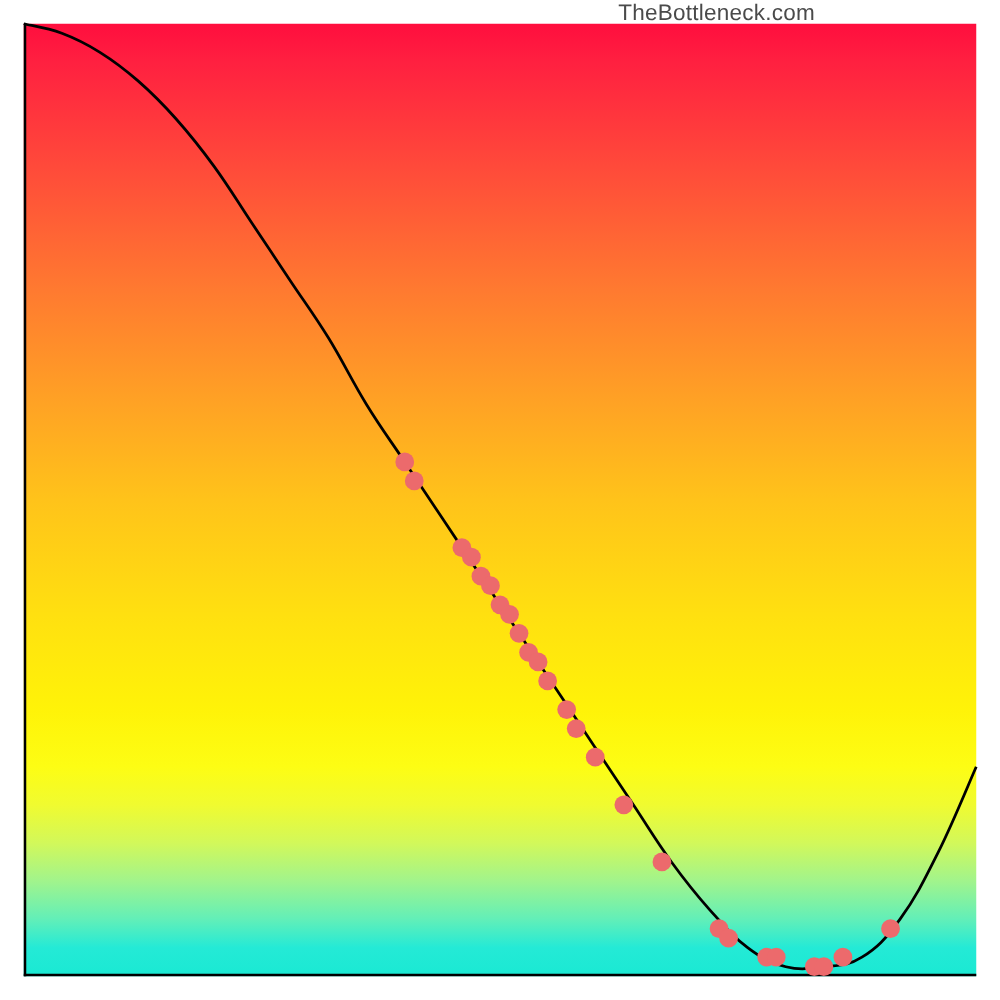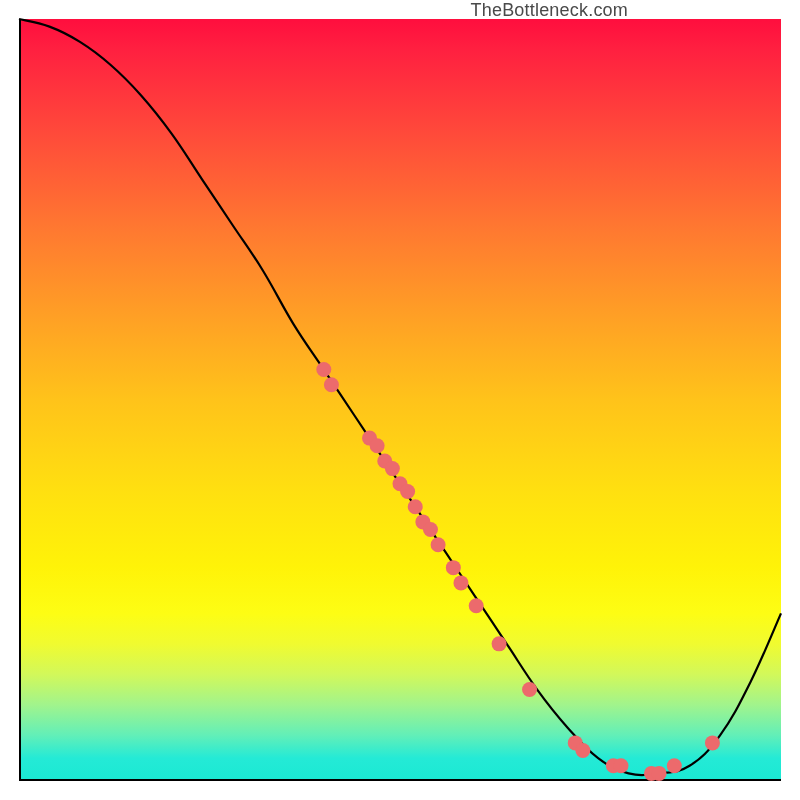--- a/index.html
+++ b/index.html
@@ -8,20 +8,21 @@
     width: 800px;
     height: 800px;
     overflow: hidden;
     font-family: Arial, Helvetica, sans-serif;
   }
   .frame {
     position: relative;
     width: 636px;
     height: 800px;
     background: #ffffff;
+    padding-left: 24px;
   }
   .plot-area {
     position: absolute;
     left: 19px;
     top: 19px;
     width: 762px;
     height: 762px;
     
     background: linear-gradient(to bottom,
       #ff0e3e 0%,

